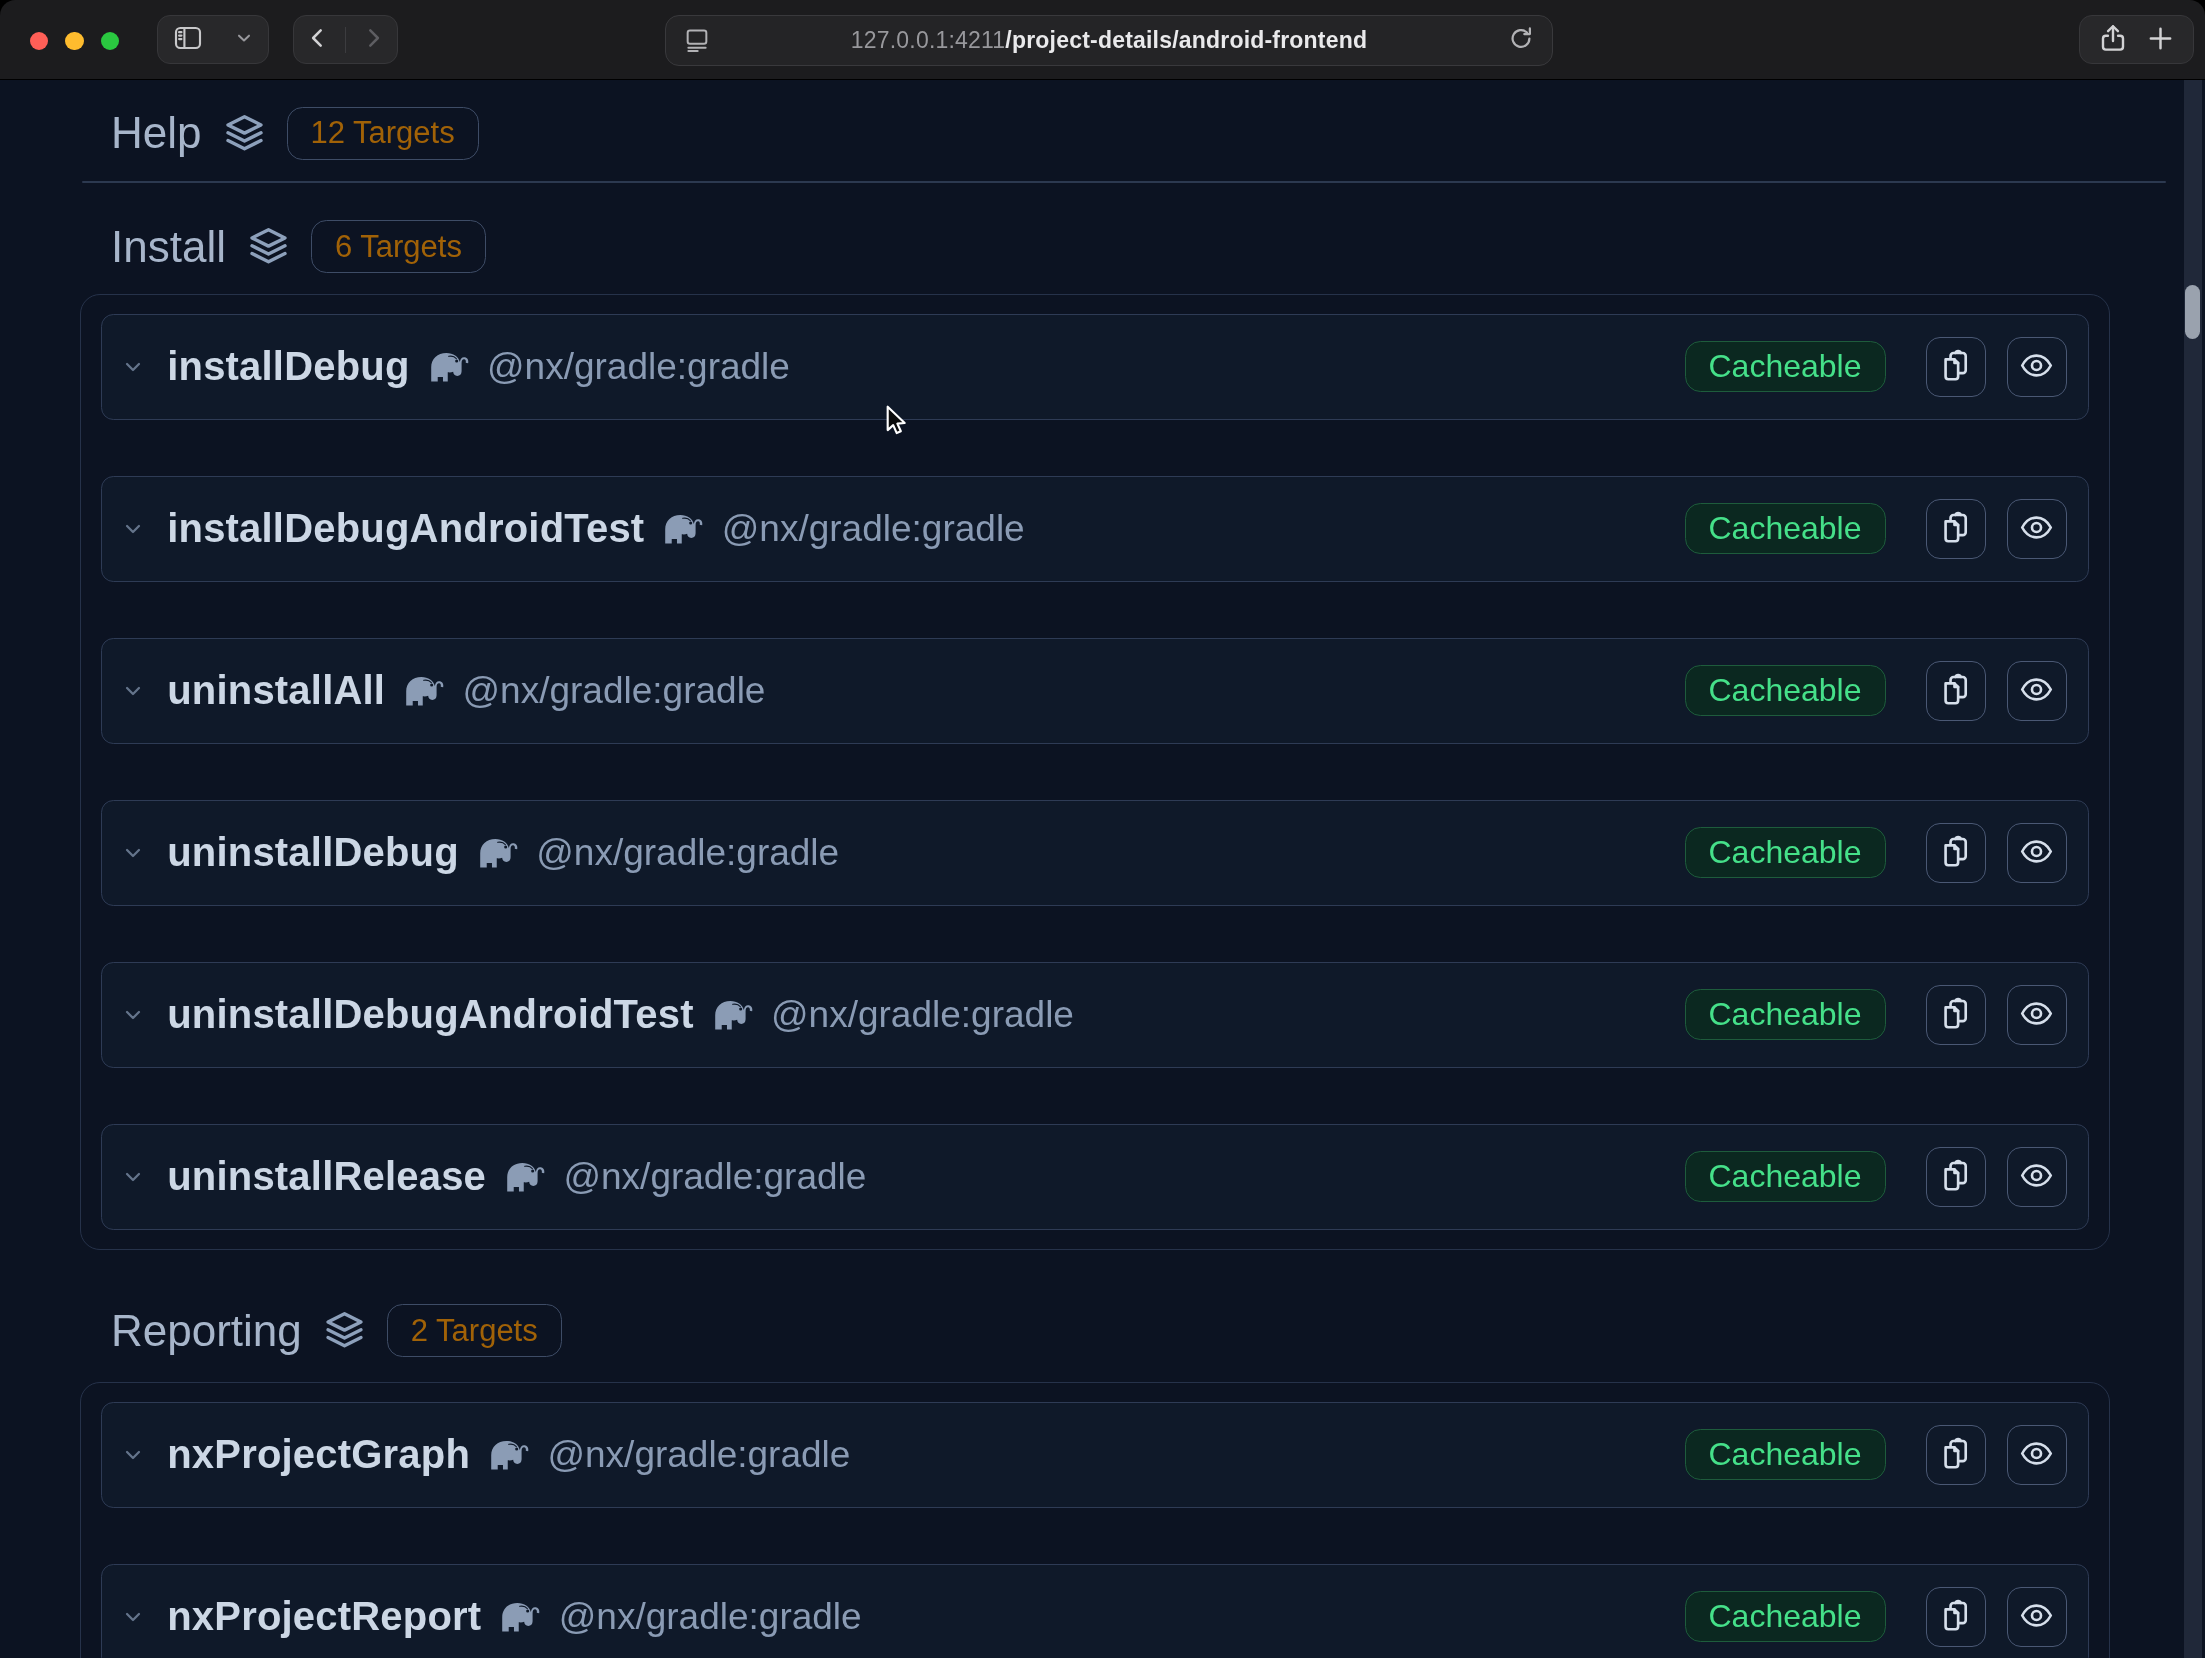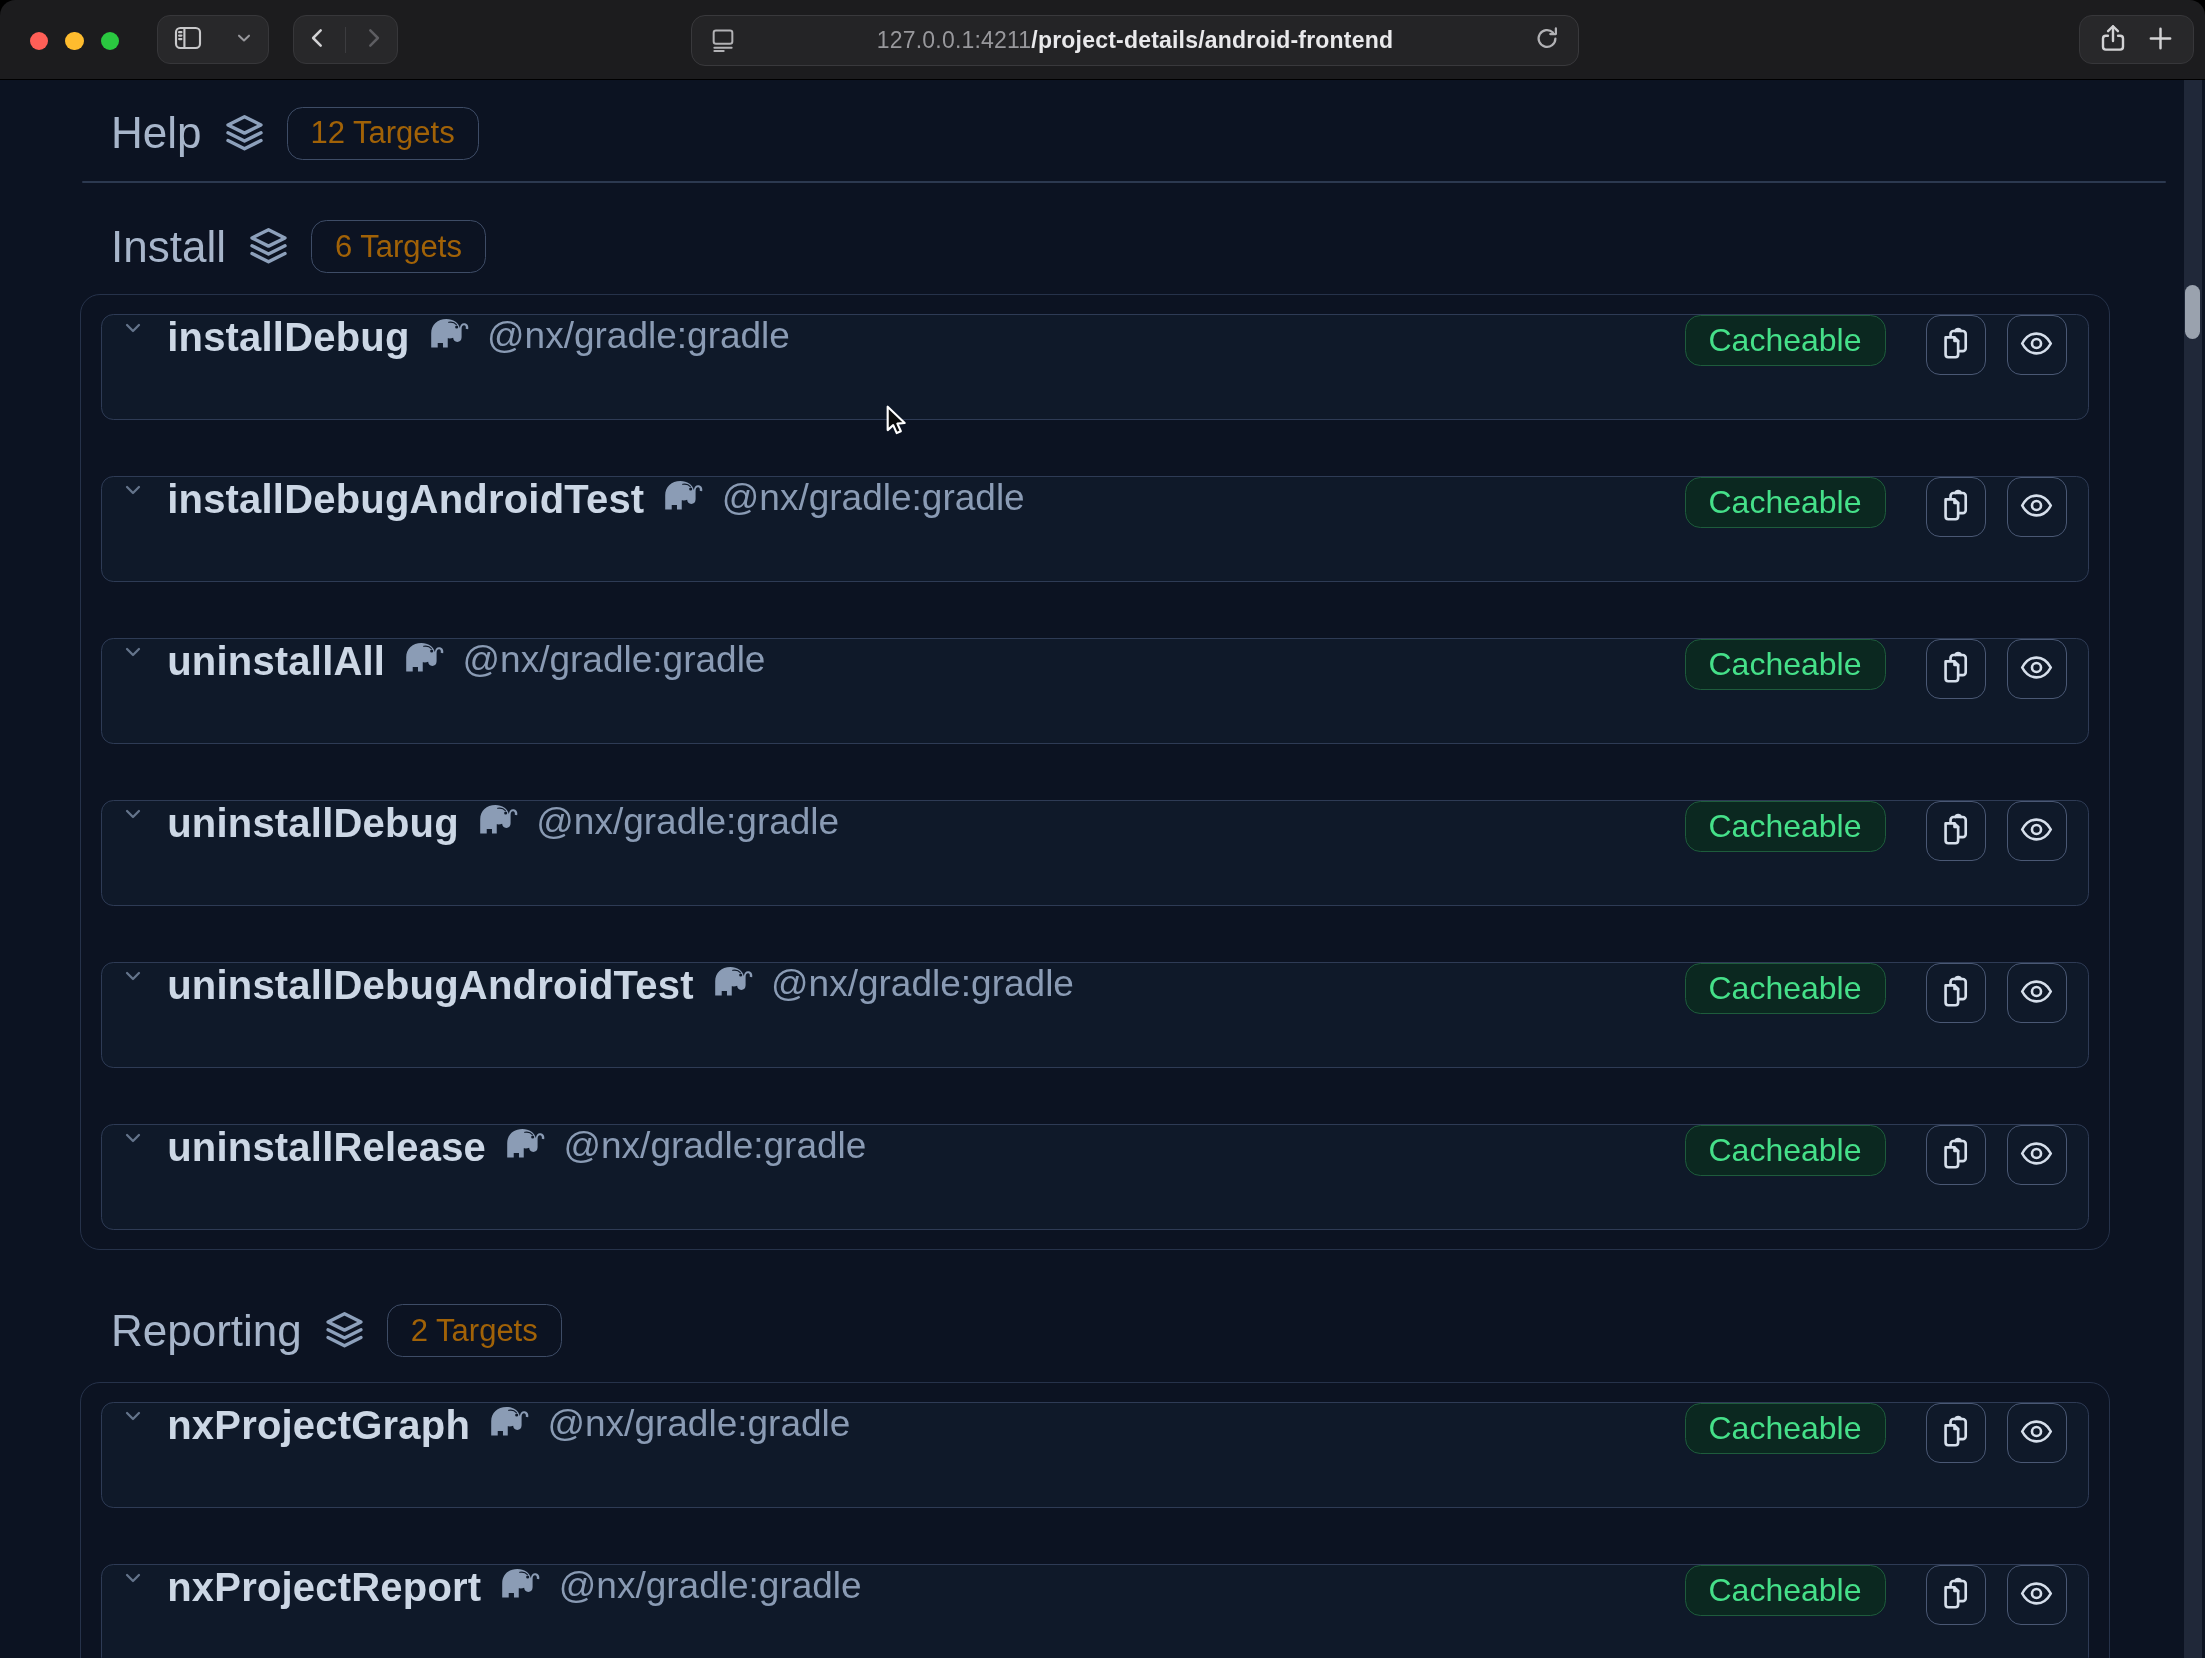--- a/index.html
+++ b/index.html
@@ -9,21 +9,21 @@
 
   
   .toolbar{position:relative;height:79px;background:#1c1c1e;border-bottom:0.8px solid #000;}
   .traffic{position:absolute;top:31.5px;left:30px;display:flex;gap:17px;}
   .tl{width:18.4px;height:18.4px;border-radius:50%;}
   .pill{position:absolute;top:15.4px;height:49px;border-radius:13px;background:#28282a;
         border:0.8px solid #37373a;box-sizing:border-box;display:flex;align-items:center;}
   .pill-sidebar{left:157px;width:112px;justify-content:space-between;padding:0 14px;}
   .pill-nav{left:293px;width:105px;justify-content:space-between;padding:0 10.7px;}
   .nav-div{width:1.5px;height:26px;background:#3c3c3f;}
-  .urlfield{position:absolute;left:691px;top:14.6px;width:888px;height:51px;border-radius:14px;
+  .urlfield{position:absolute;left:665px;top:14.6px;width:888px;height:51px;border-radius:14px;
         background:#242426;border:0.8px solid #39393c;box-sizing:border-box;display:flex;align-items:center;justify-content:center;}
   .url-ico{position:absolute;left:17px;top:50%;transform:translateY(-50%);display:flex;}
   .reload-ico{position:absolute;right:17px;top:50%;transform:translateY(-50%);display:flex;}
   .urltext{margin:0 auto;font-size:23px;letter-spacing:0.2px;}
   .urlhost{color:#98989c;}
   .urlpath{color:#e9e9eb;font-weight:600;}
   .pill-right{left:2079px;width:115px;justify-content:space-between;padding:0 17px;}
   .tbtn{display:flex;align-items:center;justify-content:center;background:none;border:none;padding:0;cursor:default;}
 
   
@@ -35,21 +35,21 @@
         display:flex;align-items:center;padding:0 23px;font-size:31px;color:#a16207;}
   .hdr-help{margin-top:21px;}
   .divider{height:1.5px;background:#2c3950;margin:16px 0 0 82px;width:2084px;border-radius:1.5px;}
   .hdr-install{margin-top:32px;}
   .hdr-reporting{margin-top:49px;}
   .group-box{margin:0 0 0 80px;width:2030px;box-sizing:border-box;border:1.5px solid #26324a;
         border-radius:20px;padding:19px 20px;}
   .gb-install{margin-top:15.4px;}
   .gb-reporting{margin-top:19px;}
   .target-row{height:106px;box-sizing:border-box;border:1.5px solid #2e3b55;border-radius:12.3px;
-        background:#0f1929;display:flex;padding:0 21.5px 0 17.7px;}
+        background:#0f1929;display:flex;align-items:center;padding:0 21.5px 0 17.7px;}
   .target-row + .target-row{margin-top:56px;}
   .chev{display:flex;margin-right:21.5px;}
   .t-name{font-size:40px;font-weight:700;color:#ccd7e5;letter-spacing:0.2px;}
   .gradle{display:flex;margin:0 15.4px 0 17px;}
   .t-exec{font-size:37px;color:#8a9bb4;}
   .spacer{flex:1;}
   .cacheable{height:51px;box-sizing:border-box;background:#0b2820;border:1.5px solid #1e5c3c;
         border-radius:15.4px;display:flex;align-items:center;padding:0 23px;
         font-size:32px;font-weight:500;color:#45e089;}
   .iconbtn{width:60px;height:60px;box-sizing:border-box;border:1.5px solid #4a5874;border-radius:14px;

